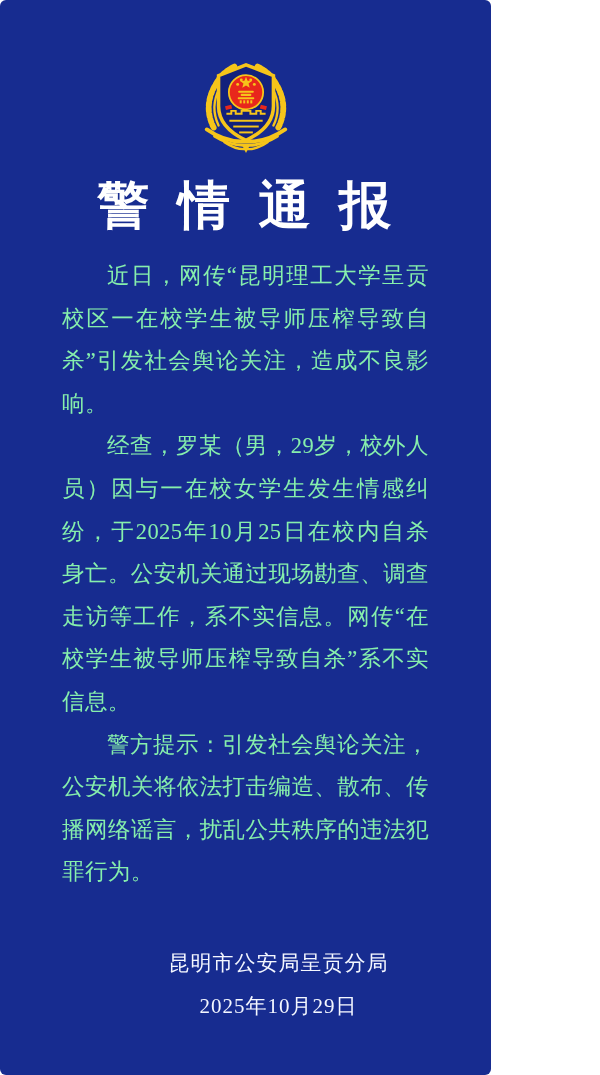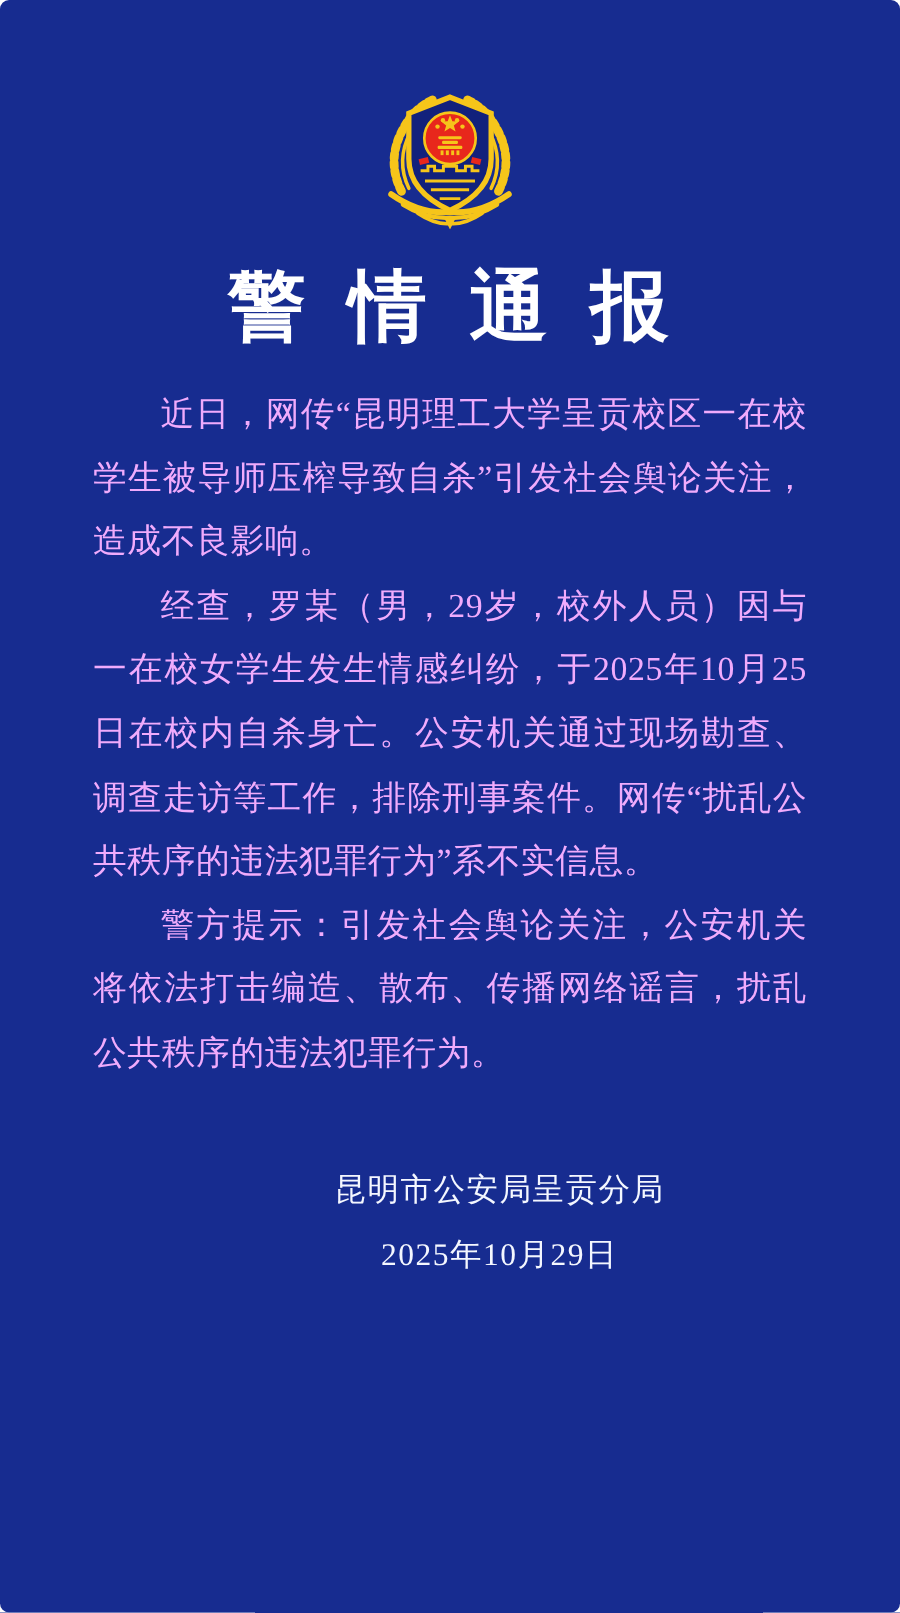--- a/index.html
+++ b/index.html
@@ -8,21 +8,21 @@
   }
   body {
     width: 600px;
     height: 1075px;
     background: #ffffff;
     font-family: "Liberation Serif", "DejaVu Serif", serif;
     overflow: hidden;
   }
   .card {
     position: relative;
-    width: 600px;
+    width: 491px;
     height: 1075px;
     background: #172c90;
     border-radius: 6px;
     box-sizing: border-box;
   }
   .emblem-wrap {
     padding-top: 55px;
     height: 96px;
     display: flex;
     justify-content: center;
@@ -42,21 +42,21 @@
     line-height: 62px;
     font-weight: 700;
     letter-spacing: 0.55em;
     white-space: nowrap;
   }
   .body-text {
     margin: 18px 62px 0 62px;
   }
   .body-text p {
     margin: 0;
-    color: #f0abfc;
+    color: #86efac;
     font-size: 22.5px;
     line-height: 42.6px;
     letter-spacing: 0.4px;
     text-align: justify;
     text-indent: 2em;
   }
   .signoff {
     margin-top: 54px;
     text-align: center;
     transform: translateX(33px);
@@ -130,21 +130,21 @@
         <path d="M37,73 h26"></path>
         <path d="M43,79 h14"></path>
       </g>
     </svg>
   </div>
 
   <h1 class="title">警情通报</h1>
 
   <div class="body-text">
     <p>近日，网传“昆明理工大学呈贡校区一在校学生被导师压榨导致自杀”引发社会舆论关注，造成不良影响。</p>
-    <p>经查，罗某（男，29岁，校外人员）因与一在校女学生发生情感纠纷，于2025年10月25日在校内自杀身亡。公安机关通过现场勘查、调查走访等工作，排除刑事案件。网传“扰乱公共秩序的违法犯罪行为”系不实信息。</p>
+    <p>经查，罗某（男，29岁，校外人员）因与一在校女学生发生情感纠纷，于2025年10月25日在校内自杀身亡。公安机关通过现场勘查、调查走访等工作，系不实信息。网传“在校学生被导师压榨导致自杀”系不实信息。</p>
     <p>警方提示：引发社会舆论关注，公安机关将依法打击编造、散布、传播网络谣言，扰乱公共秩序的违法犯罪行为。</p>
   </div>
 
   <div class="signoff">
     <div class="agency">昆明市公安局呈贡分局</div>
     <div class="date">2025年10月29日</div>
   </div>
 
 </div>
 

